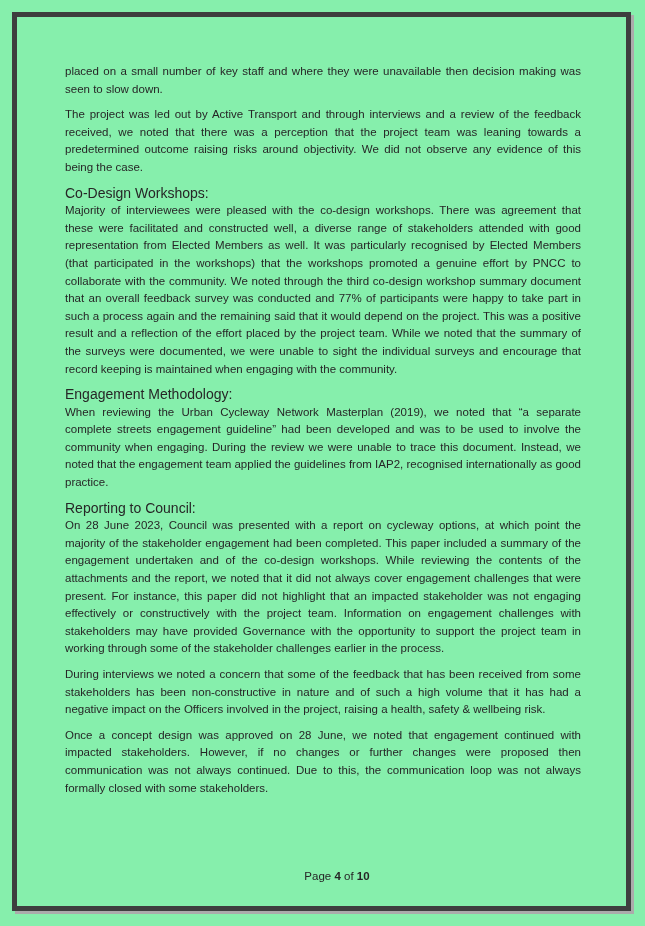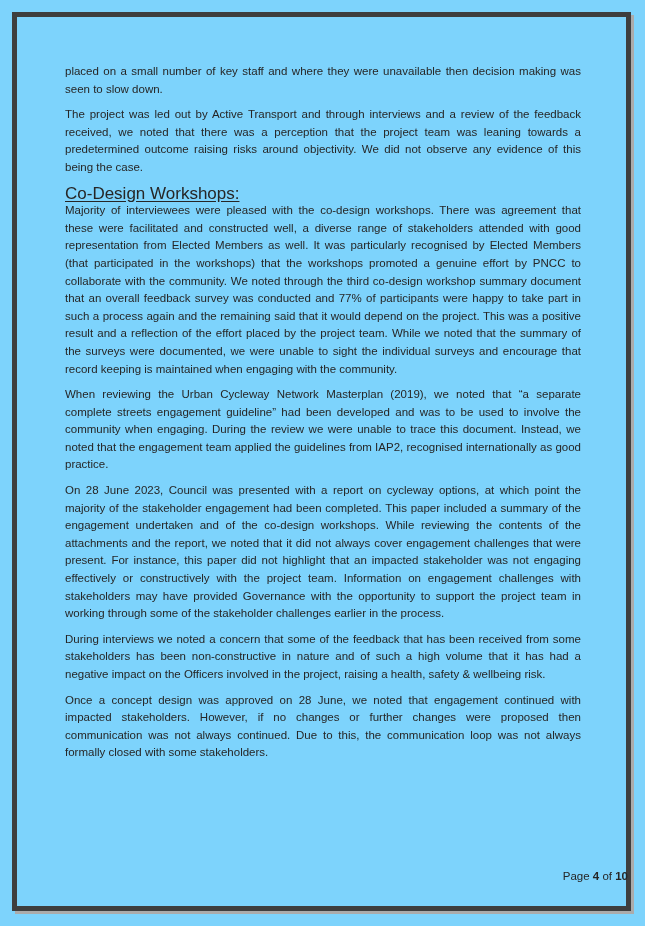--- a/index.html
+++ b/index.html
@@ -4,21 +4,21 @@
 <style>
   html, body {
     margin: 0;
     padding: 0;
     background: #ffffff;
   }
   .page {
     position: relative;
     width: 645px;
     height: 926px;
-    background: #7dd3fc;
+    background: #86efac;
     overflow: hidden;
     font-family: "Liberation Sans", sans-serif;
   }
   .border-frame {
     position: absolute;
     left: 12px;
     top: 12px;
     width: 619px;
     height: 899px;
     box-sizing: border-box;
@@ -33,34 +33,33 @@
     width: 516px;
     color: #262626;
     font-size: 11.5px;
     line-height: 17.6px;
     text-align: justify;
   }
   .content p {
     margin: 0 0 8px 0;
   }
   .content .section-heading {
-    font-size: 17px;
+    font-size: 14px;
     font-weight: normal;
-    text-decoration: underline;
     text-underline-offset: 2px;
     margin: 2px 0 0 0;
     line-height: 17.6px;
     text-align: left;
   }
   .footer {
     position: absolute;
     left: 10px;
     right: 17px;
     top: 868px;
-    text-align: right;
+    text-align: center;
     color: #262626;
     font-size: 11.5px;
     line-height: 16px;
     margin-left: 36px;
   }
   .footer .num {
     font-weight: bold;
   }
 </style>
 </head>
@@ -70,22 +69,24 @@
 
   <div class="border-frame"></div>
 
   <div class="content">
     <p>placed on a small number of key staff and where they were unavailable then decision making was seen to slow down.</p>
     <p>The project was led out by Active Transport and through interviews and a review of the feedback received, we noted that there was a perception that the project team was leaning towards a predetermined outcome raising risks around objectivity. We did not observe any evidence of this being the case.</p>
 
     <p class="section-heading">Co-Design Workshops:</p>
     <p>Majority of interviewees were pleased with the co-design workshops. There was agreement that these were facilitated and constructed well, a diverse range of stakeholders attended with good representation from Elected Members as well. It was particularly recognised by Elected Members (that participated in the workshops) that the workshops promoted a genuine effort by PNCC to collaborate with the community. We noted through the third co-design workshop summary document that an overall feedback survey was conducted and 77% of participants were happy to take part in such a process again and the remaining said that it would depend on the project. This was a positive result and a reflection of the effort placed by the project team. While we noted that the summary of the surveys were documented, we were unable to sight the individual surveys and encourage that record keeping is maintained when engaging with the community.</p>
 
+    <p class="section-heading">Engagement Methodology:</p>
     <p>When reviewing the Urban Cycleway Network Masterplan (2019), we noted that “a separate complete streets engagement guideline” had been developed and was to be used to involve the community when engaging. During the review we were unable to trace this document. Instead, we noted that the engagement team applied the guidelines from IAP2, recognised internationally as good practice.</p>
 
+    <p class="section-heading">Reporting to Council:</p>
     <p>On 28 June 2023, Council was presented with a report on cycleway options, at which point the majority of the stakeholder engagement had been completed. This paper included a summary of the engagement undertaken and of the co-design workshops. While reviewing the contents of the attachments and the report, we noted that it did not always cover engagement challenges that were present. For instance, this paper did not highlight that an impacted stakeholder was not engaging effectively or constructively with the project team. Information on engagement challenges with stakeholders may have provided Governance with the opportunity to support the project team in working through some of the stakeholder challenges earlier in the process.</p>
 
     <p>During interviews we noted a concern that some of the feedback that has been received from some stakeholders has been non-constructive in nature and of such a high volume that it has had a negative impact on the Officers involved in the project, raising a health, safety &amp; wellbeing risk.</p>
     <p>Once a concept design was approved on 28 June, we noted that engagement continued with impacted stakeholders. However, if no changes or further changes were proposed then communication was not always continued. Due to this, the communication loop was not always formally closed with some stakeholders.</p>
   </div>
 
   <div class="footer">
     <span>Page</span>
     <span class="num">4</span>
     <span>of</span>

